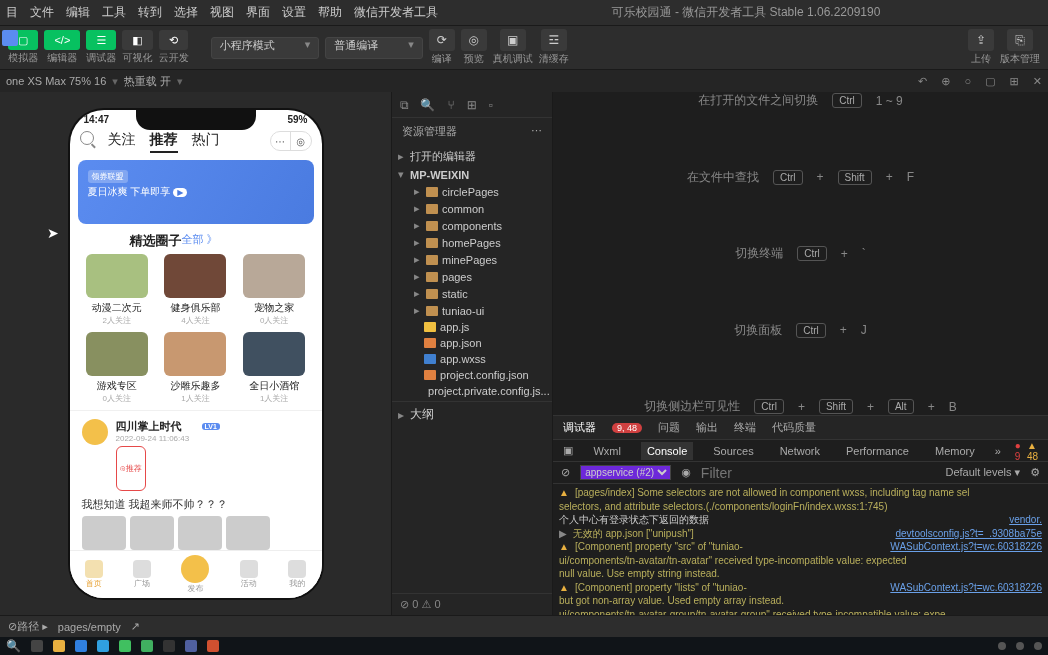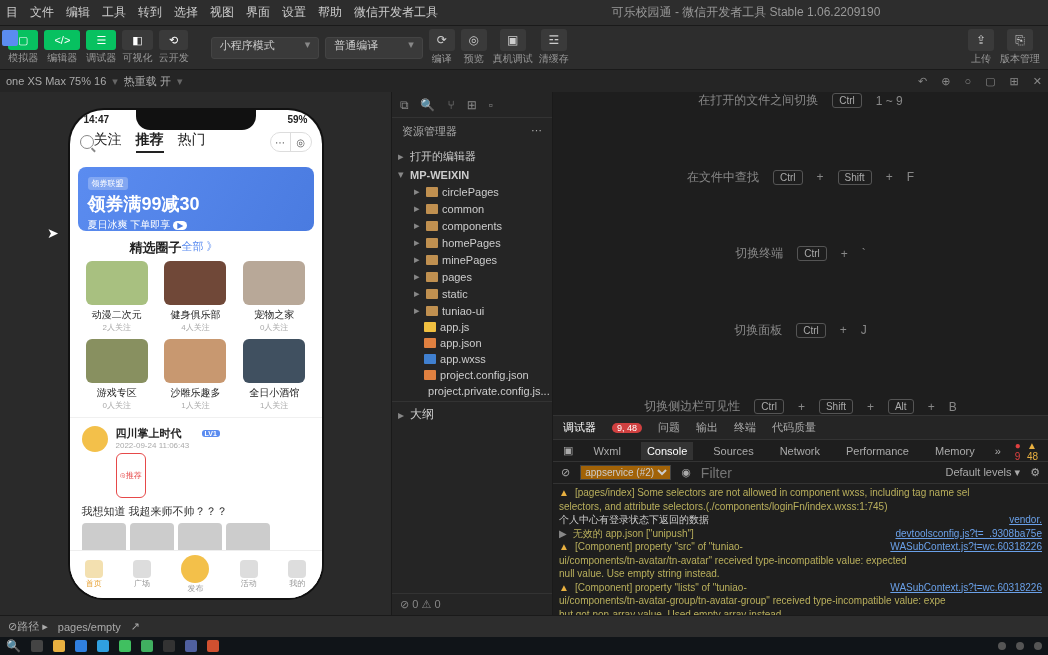--- a/index.html
+++ b/index.html
@@ -30,21 +30,21 @@
 
 .main { display: flex; height: calc(100% - 26px - 44px - 22px - 22px - 18px); }
 .left-pane { width: 412px; background: #2a2a2a; display: flex; justify-content: center; align-items: flex-start; padding-top: 18px; position: relative; }
 .mid-pane { width: 162px; background: #252525; border-left: 1px solid #1a1a1a; border-right: 1px solid #1a1a1a; display:flex; flex-direction:column; }
 .right-pane { flex: 1; display: flex; flex-direction: column; background: #1e1e1e; }
 
 
 .phone { width: 252px; height: 488px; background: #fff; border-radius: 34px; position: relative; overflow: hidden; box-shadow: 0 0 0 2px #111; color:#222; }
 .notch { position: absolute; top: 0; left: 50%; transform: translateX(-50%); width: 120px; height: 20px; background: #111; border-radius: 0 0 14px 14px; z-index: 5; }
 .phone-status { display:flex; justify-content:space-between; padding: 4px 14px 0; font-size: 10px; font-weight: 600; }
-.phone-header { display:flex; align-items:center; padding: 6px 10px 14px; }
+.phone-header { display:flex; align-items:flex-start; gap: 14px; padding: 6px 10px 7px; }
 .phone-header .search { width: 14px; height:14px; border: 1.5px solid #888; border-radius: 50%; position:relative; }
 .phone-header .search::after { content:''; position:absolute; width:5px; height:1.5px; background:#888; bottom:-2px; right:-3px; transform:rotate(45deg); }
 .phone-tabs { display:flex; gap: 14px; font-size: 14px; }
 .phone-tabs span.active { font-weight: 700; border-bottom: 2px solid #222; padding-bottom: 2px; }
 .capsule { margin-left:auto; display:flex; border:1px solid #ddd; border-radius: 14px; overflow:hidden; }
 .capsule div { width: 20px; height: 18px; display:flex; align-items:center; justify-content:center; font-size:10px; color:#555; }
 .capsule div:first-child { border-right:1px solid #ddd; }
 .banner { margin: 0 8px; height: 64px; background: linear-gradient(120deg,#5b8cf0,#4a7be0); border-radius: 8px; color:#fff; padding: 8px 10px; position:relative; overflow:hidden; }
 .banner-tag { font-size:8px; background:rgba(255,255,255,.25); padding:1px 4px; border-radius:3px; display:inline-block; }
 .banner-title { font-size: 18px; font-weight: 800; margin-top:2px; }
@@ -96,21 +96,21 @@
 .debug-tabs { height:24px; display:flex; align-items:center; gap:16px; padding:0 10px; font-size:11px; color:#aaa; border-bottom:1px solid #333; background:#252525;}
 .debug-tabs .t.active { color:#fff; }
 .debug-tabs .bubble { background:#d04040; color:#fff; border-radius:8px; padding:0 5px; font-size:9px; }
 .dev-tabs { height:22px; display:flex; align-items:center; gap:14px; padding:0 10px; font-size:11px; color:#aaa; border-bottom:1px solid #333;}
 .dev-tabs .t { padding:3px 6px; }
 .dev-tabs .t.active { background:#333; color:#fff; }
 .dev-tabs .dots { color:#e04040; margin-left:auto; font-size:10px; display:flex; gap:6px;}
 .dev-tabs .dots span:nth-child(2){ color:#e8b040;}
 .console-tools { height:22px; display:flex; align-items:center; gap:10px; padding:0 8px; font-size:11px; border-bottom:1px solid #333; color:#aaa;}
 .console-tools input { background:transparent; border:none; color:#aaa; font-size:14px; flex:0 0 120px;}
-.console-tools select { background:#a16207; border:1px solid #444; color:#ccc; font-size:10px;}
+.console-tools select { background:#6d28d9; border:1px solid #444; color:#ccc; font-size:10px;}
 .console { flex:1; overflow:auto; font-family: Consolas, monospace; font-size:10px; padding: 2px 6px; color:#b9af5c; line-height: 1.35;}
 .console .line { display:flex; gap:6px; }
 .console .warn::before { content:'▲'; color:#e8b040; }
 .console .info::before { content:'▶'; color:#888; }
 .console .link { color:#6aa0e8; text-decoration:underline; margin-left:auto; }
 .console .gray { color:#ccc; }
 
 
 .footer { height: 22px; background:#2d2d2d; display:flex; align-items:center; padding:0 8px; font-size:11px; color:#aaa; gap:10px; border-top:1px solid #1a1a1a;}
 
@@ -229,21 +229,20 @@
           <span class="active">推荐</span>
           <span>热门</span>
         </div>
         <div class="capsule">
             <div>⋯</div>
             <div>◎</div>
           </div>
       </div>
       <div class="banner">
         <span class="banner-tag">领券联盟</span>
-        <div class="banner-title">领券满99减30</div>
         <div class="banner-sub">
             <span>夏日冰爽 下单即享</span>
             <span>▶</span>
           </div>
       </div>
       <div class="section-hd">
         <b>精选圈子</b>
         <a>全部 》</a>
       </div>
       <div class="grid3" id="grid3">
@@ -508,24 +507,24 @@
             <span>ui/components/tn-avatar/tn-avatar" received type-incompatible value: expected <string></string></span>
           </div>
           <div class="line plain">
             <span>null value. Use empty string instead.</span>
           </div>
           <div class="line warn">
             <span>[Component] property "lists" of "tuniao-</span>
             <span class="link">WASubContext.js?t=wc.60318226</span>
           </div>
           <div class="line plain">
+            <span>but got non-array value. Used empty array instead.</span>
+          </div>
+          <div class="line plain">
             <span>ui/components/tn-avatar-group/tn-avatar-group" received type-incompatible value: expe</span>
-          </div>
-          <div class="line plain">
-            <span>but got non-array value. Used empty array instead.</span>
           </div>
         </div>
     </div>
   </div>
 </div>
 
 <div class="footer">
   <span>⊘路径 ▸</span>
   <span>pages/empty</span>
   <span>↗</span>

